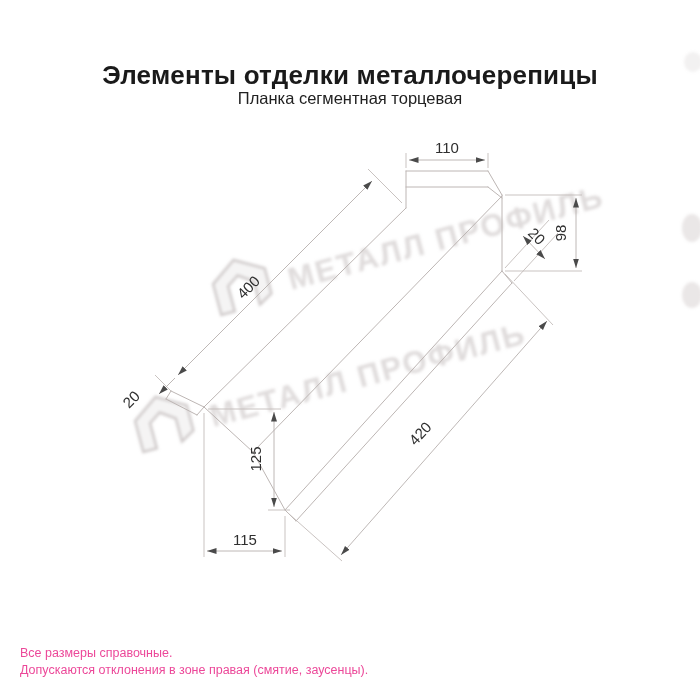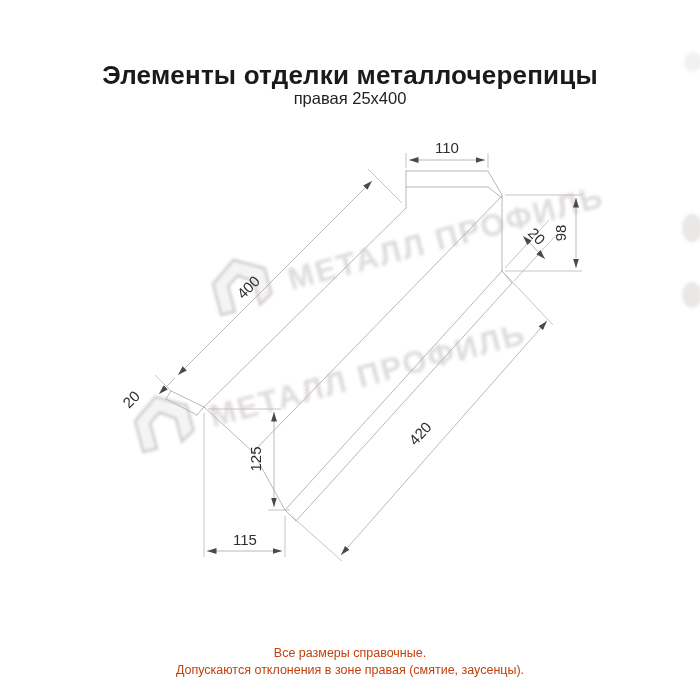--- a/index.html
+++ b/index.html
@@ -15,39 +15,39 @@
     letter-spacing:.2px;
     margin-top:36px;
   }
   .page-subtitle{
     position:absolute;top:89px;left:0;width:700px;
     text-align:center;font-size:16.5px;font-weight:400;color:#222;
     line-height:19px;
   }
   .footnotes{
     position:absolute;top:645px;left:20px;width:660px;
-    font-size:12.5px;line-height:16.5px;color:#c2410c;text-align:center;
+    font-size:12.5px;line-height:16.5px;color:#ec4899;
   }
   svg.drawing{position:absolute;top:0;left:0;}
   .wf{stroke:#bdb6b4;stroke-width:1;fill:none;stroke-linecap:round;}
   .ext{stroke:#c3bcba;stroke-width:.9;fill:none;}
   .dim{stroke:#b7b0ae;stroke-width:.9;fill:none;}
   .dimtext{font-family:"Liberation Sans","DejaVu Sans",sans-serif;font-size:15px;fill:#2f2f2f;}
   .wm-text{font-family:"Liberation Sans","DejaVu Sans",sans-serif;font-size:31px;font-weight:bold;
            letter-spacing:2px;fill:rgba(178,169,169,0.42);}
   .wm-logo{stroke:rgba(172,163,163,0.55);stroke-width:2.5;fill:rgba(200,192,192,0.18);}
   .smudge{fill:rgba(184,176,176,0.5);}
 </style>
 </head>
 <body>
 
 <div class="page-title">Элементы отделки металлочерепицы</div>
 
 <div class="page-subtitle">
-  <div>правая 25х400</div>
+  <div>Планка сегментная торцевая</div>
 </div>
 
 <svg class="drawing" width="700" height="700" viewBox="0 0 700 700">
   <defs>
     <marker id="ma" markerWidth="11" markerHeight="8" refX="9.5" refY="4" orient="auto-start-reverse" markerUnits="userSpaceOnUse">
       <path d="M0,1 L9.5,4 L0,7 Z" fill="#4a4a4a"></path>
     </marker>
     <filter id="wblur" x="-20%" y="-20%" width="140%" height="140%">
       <feGaussianBlur stdDeviation="1.5"></feGaussianBlur>
     </filter>

